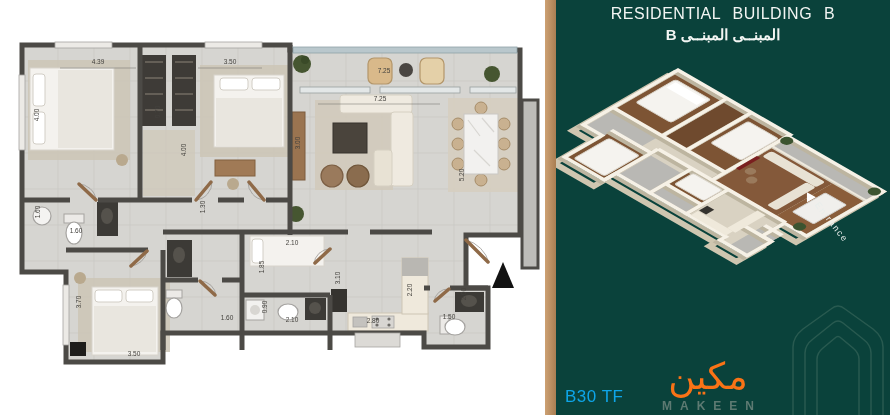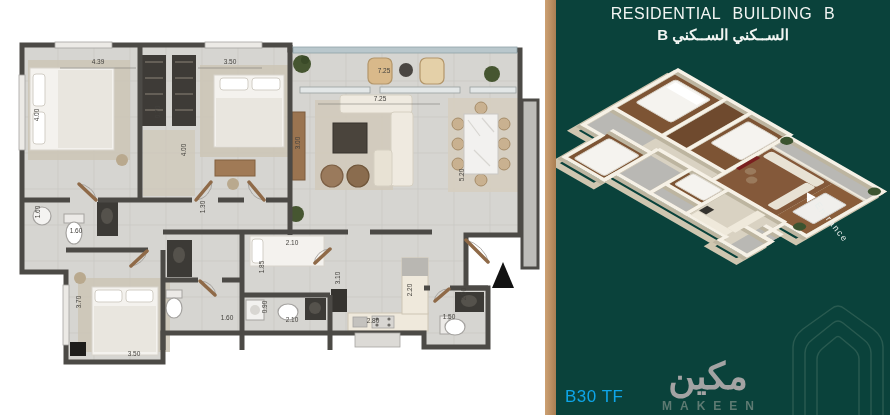--- a/index.html
+++ b/index.html
@@ -16,21 +16,21 @@
   .title-en{font-size:16px;letter-spacing:.5px;word-spacing:7px;font-weight:400;line-height:21px;}
   .title-ar{direction:rtl;font-size:15px;font-weight:700;line-height:22px;letter-spacing:0;}
   .iso-svg{position:absolute;left:11px;top:48px;}
   .entrance{position:absolute;left:252px;top:212px;transform:rotate(52deg);
             color:#e9eeec;font-size:9px;letter-spacing:1.5px;white-space:nowrap;}
   .entrance .tri{display:inline-block;width:0;height:0;border-left:5px solid transparent;
             border-right:5px solid transparent;border-bottom:9px solid #ffffff;
             transform:rotate(38deg);margin-right:3px;vertical-align:middle;}
   .unit-code{position:absolute;left:20px;bottom:8px;color:#0ea5e9;font-size:17px;letter-spacing:.5px;}
   .brand{position:absolute;left:88px;bottom:2px;width:150px;text-align:center;}
-  .brand-ar{font-size:37px;font-weight:700;color:#a3a3a3;line-height:40px;}
+  .brand-ar{font-size:37px;font-weight:400;color:#f97316;line-height:40px;}
   .brand-latin{font-size:12px;letter-spacing:8px;color:#5d7a72;font-weight:700;margin-top:2px;
                padding-left:8px;}
   .arch-svg{position:absolute;right:-4px;bottom:-6px;}
 </style>
 </head>
 <body>
 
 <div class="stage">
 
   <div class="plan-wrap">
@@ -267,21 +267,21 @@
         <text x="466" y="294" transform="rotate(-90 466 294)">2.00</text>
       </g>
     </svg>
   </div>
 
   <aside class="panel">
     <div class="gold-strip"></div>
 
     <header class="panel-header">
       <div class="title-en">RESIDENTIAL BUILDING B</div>
-      <div class="title-ar">الســكني الســكني B</div>
+      <div class="title-ar">المبنــى المبنــى B</div>
     </header>
 
     <svg class="iso-svg" width="334" height="250" viewBox="0 0 334 250">
       <g transform="matrix(1.169 0.675 -1.169 0.675 122 22)">
 
         <path d="M0,0 H96 L96,2 H178 V68 H159 V87 H167 V108 H144 V103 H50 V113 H16 V81 H0 Z" transform="translate(0,9)" fill="none" stroke="#cfc6b0" stroke-width="5"></path>
 
         <g>
           <path d="M0,0 H96 L96,2 H178 V68 H159 V87 H167 V108 H144 V103 H50 V113 H16 V81 H0 Z" fill="#d9d2c2"></path>
           <rect x="2" y="2" width="40" height="53" fill="#7d5434"></rect>

